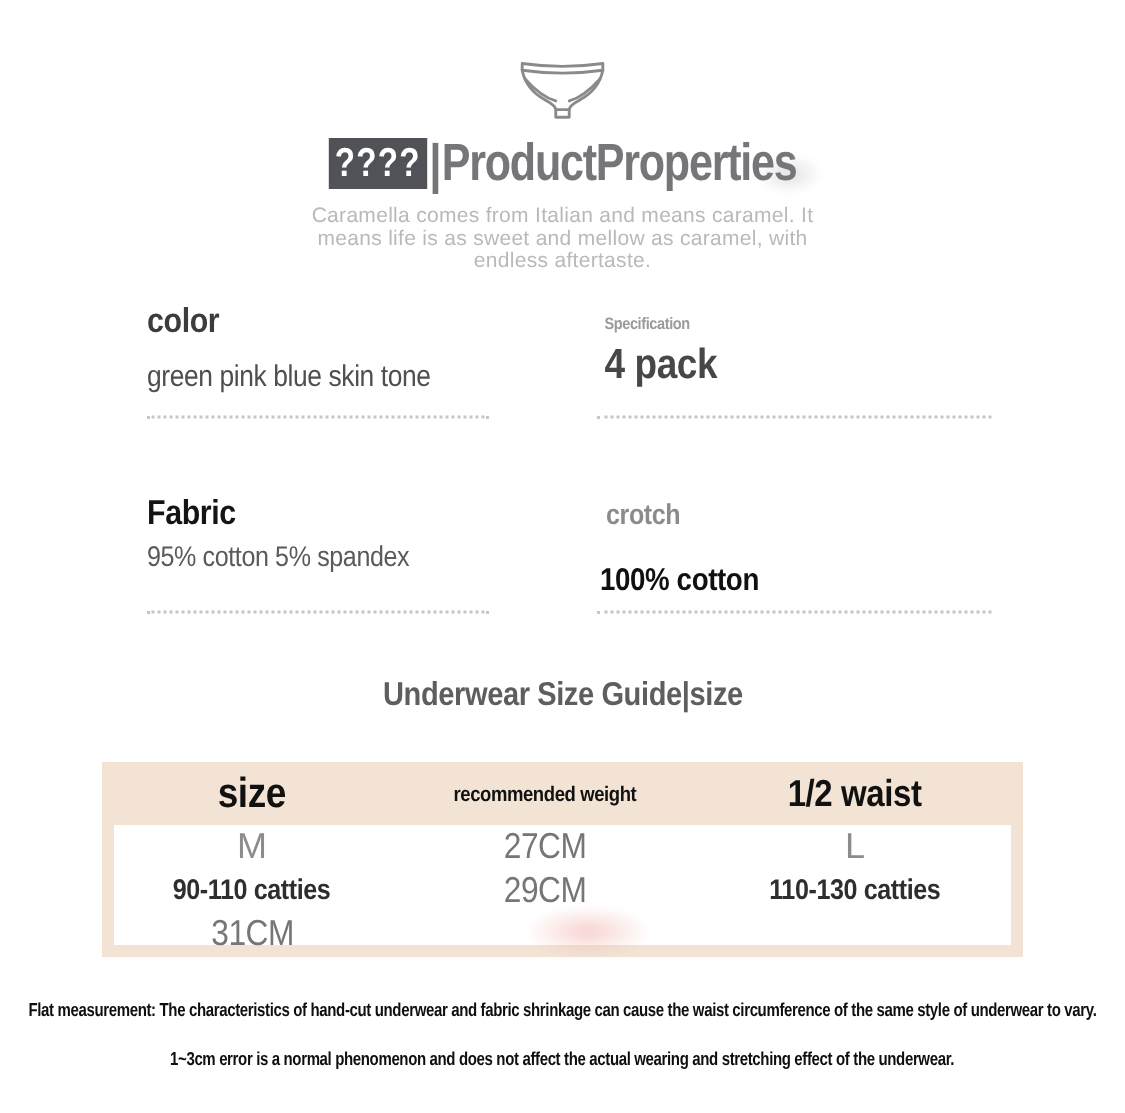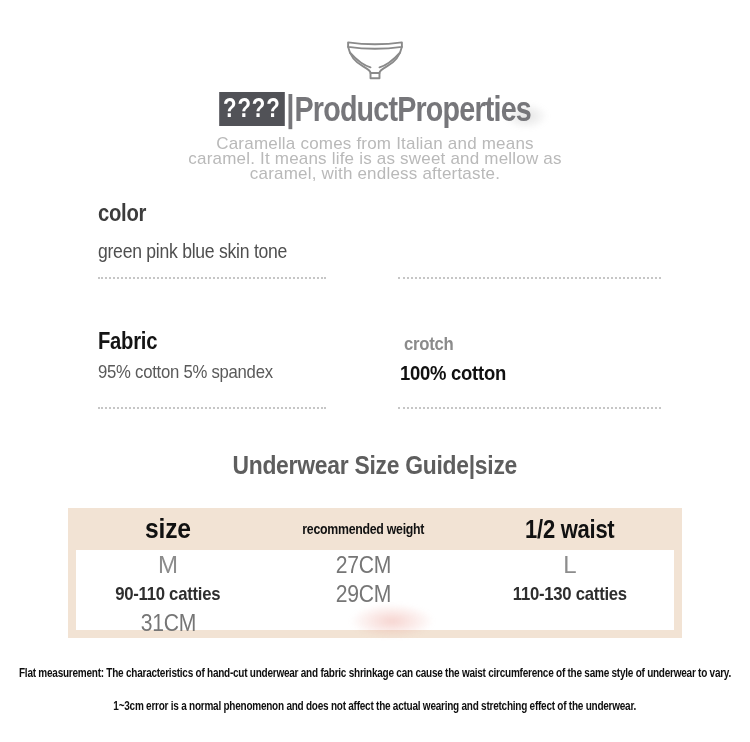--- a/index.html
+++ b/index.html
@@ -27,35 +27,35 @@
   }
   .title-sep { color:#76767a; font-size:36px; font-weight:bold; margin-left:2px; }
   .title-main { color:#76767a; font-size:35px; font-weight:bold; letter-spacing:-1px; }
   .ghost-smudge {
     left:496px; top:98px; width:60px; height:36px; border-radius:50%;
     background:radial-gradient(closest-side, rgba(150,150,150,0.28), rgba(150,150,150,0) 75%);
     filter:blur(2px);
   }
   .subtitle {
     left:185px; top:136px; width:380px; text-align:center;
-    color:#b9b9b9; font-size:17px; line-height:15px; letter-spacing:0.2px;
+    color:#b9b9b9; font-size:14px; line-height:15px; letter-spacing:0.2px;
   }
 
   
   .lbl-dark   { font-size:23px; color:#3c3c3c; font-weight:bold; }
   .val-gray   { font-size:19px; color:#4f4f4f; }
   .lbl-small  { font-size:11px; color:#9a9a9a; font-weight:bold; }
   .val-big    { font-size:28px; color:#474747; font-weight:bold; }
   .lbl-black  { font-size:23px; color:#141414; font-weight:bold; }
   .lbl-mgray  { font-size:19px; color:#8b8b8b; font-weight:bold; }
   .val-black  { font-size:21px; color:#101010; font-weight:bold; }
   .dotted { border-top:2px dotted #c6c6c6; height:0; }
 
   
-  .guide-title { left:0; top:450px; width:750px; text-align:center; color:#5e5e5e; font-size:26px; font-weight:bold; }
+  .guide-title { left:0; top:450px; width:750px; text-align:center; color:#5e5e5e; font-size:22px; font-weight:bold; }
   .size-table { left:68px; top:508px; width:614px; height:130px; background:#f2e3d4; }
   .size-table .white-area { position:absolute; left:8px; right:8px; top:42px; bottom:8px; background:#ffffff; }
   .size-grid {
     position:absolute; inset:0; display:grid;
     grid-template-columns:200px 190px 224px;
     grid-template-rows:42px 1fr 1fr 1fr;
   }
   .size-grid > div { display:flex; align-items:center; justify-content:center; }
   .th-size  { font-size:28px; font-weight:bold; color:#111; }
   .th-weight{ font-size:14px; font-weight:bold; color:#111; }
@@ -99,32 +99,36 @@
     <span class="title-main">ProductProperties</span>
   </div>
 
   <div class="abs subtitle">Caramella comes from Italian and means caramel. It means life is as sweet and mellow as caramel, with endless aftertaste.</div>
 
   <div class="abs" style="left:98px; top:200px;">
     <div><span class="cx lbl-dark">color</span></div>
     <div style="margin-top:13px;"><span class="cx val-gray" style="font-size:20px;">green pink blue skin tone</span></div>
   </div>
 
+  <div class="abs" style="left:403px; top:206px;">
+    <div><span class="cx lbl-small">Specification</span></div>
+    <div style="margin-top:3px;"><span class="cx val-big">4 pack</span></div>
+  </div>
 
   <div class="abs dotted" style="left:98px;  top:277px; width:228px;"></div>
   <div class="abs dotted" style="left:398px; top:277px; width:263px;"></div>
 
   <div class="abs" style="left:98px; top:328px;">
     <div><span class="cx lbl-black">Fabric</span></div>
     <div style="margin-top:6px;"><span class="cx val-gray" style="color:#5a5a5a;">95% cotton 5% spandex</span></div>
   </div>
 
   <div class="abs" style="left:404px; top:333px;">
     <div><span class="cx lbl-mgray">crotch</span></div>
-    <div style="margin-top:6px; margin-left:-4px;"><span class="cx val-black">100% cotton</span></div>
+    <div style="margin-top:20px; margin-left:-4px;"><span class="cx val-black">100% cotton</span></div>
   </div>
 
   <div class="abs dotted" style="left:98px;  top:407px; width:228px;"></div>
   <div class="abs dotted" style="left:398px; top:407px; width:263px;"></div>
 
   <div class="abs guide-title">
     <span class="cxc">Underwear Size Guide|size</span>
   </div>
 
   <div class="abs size-table">

